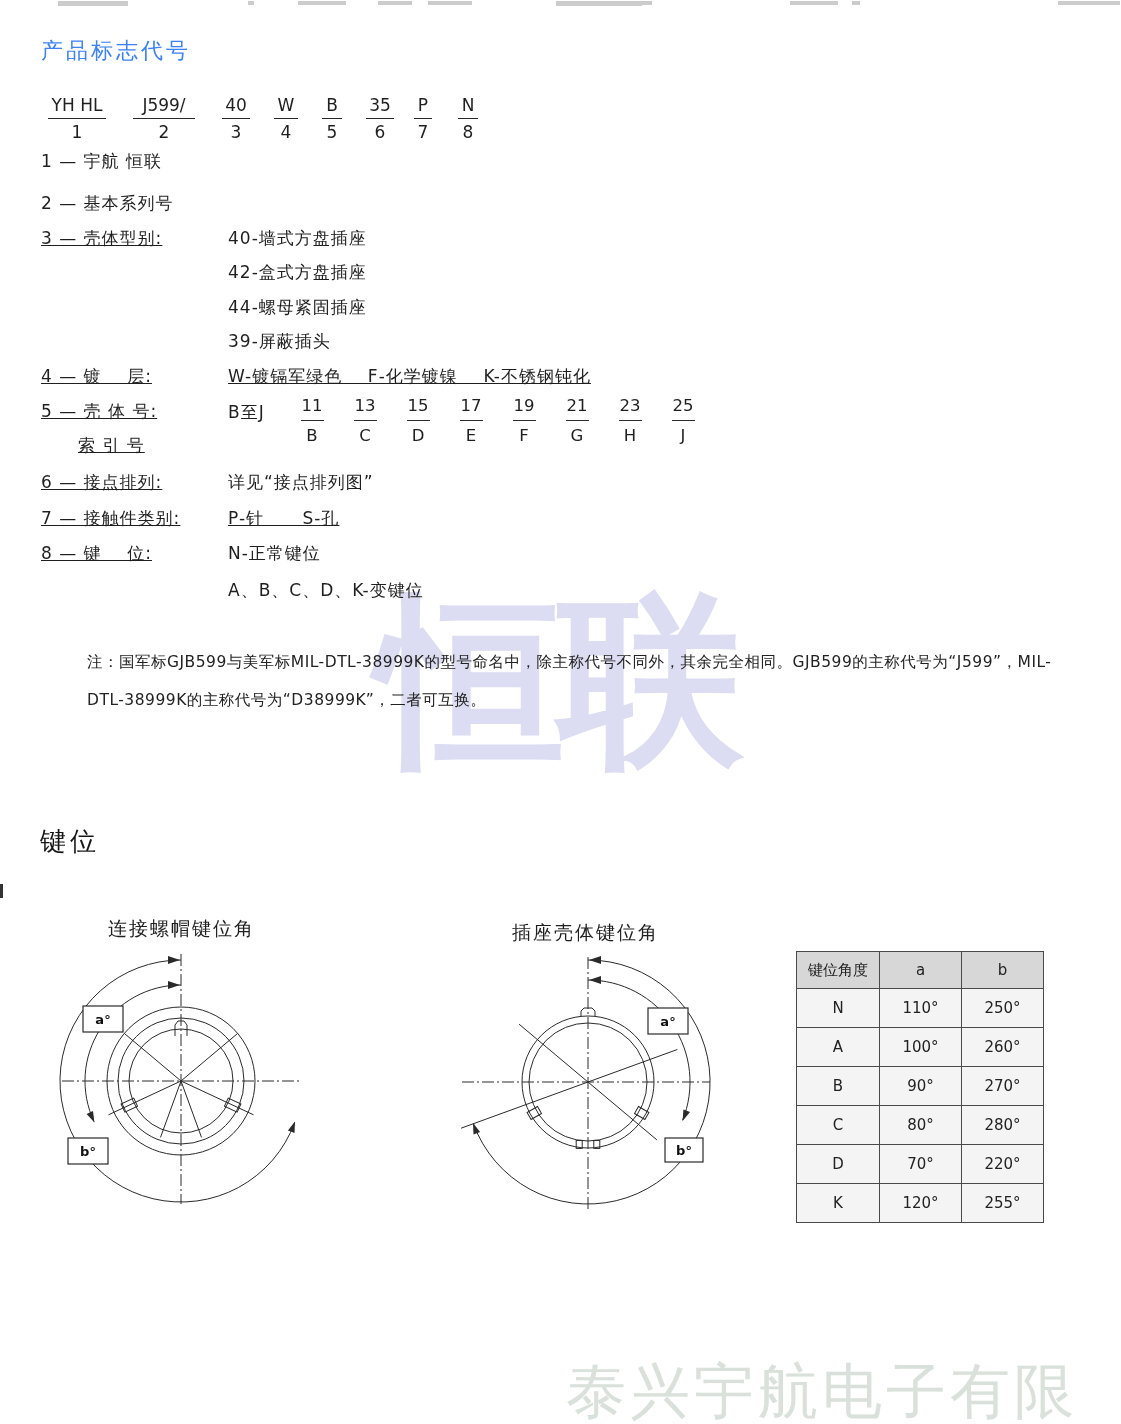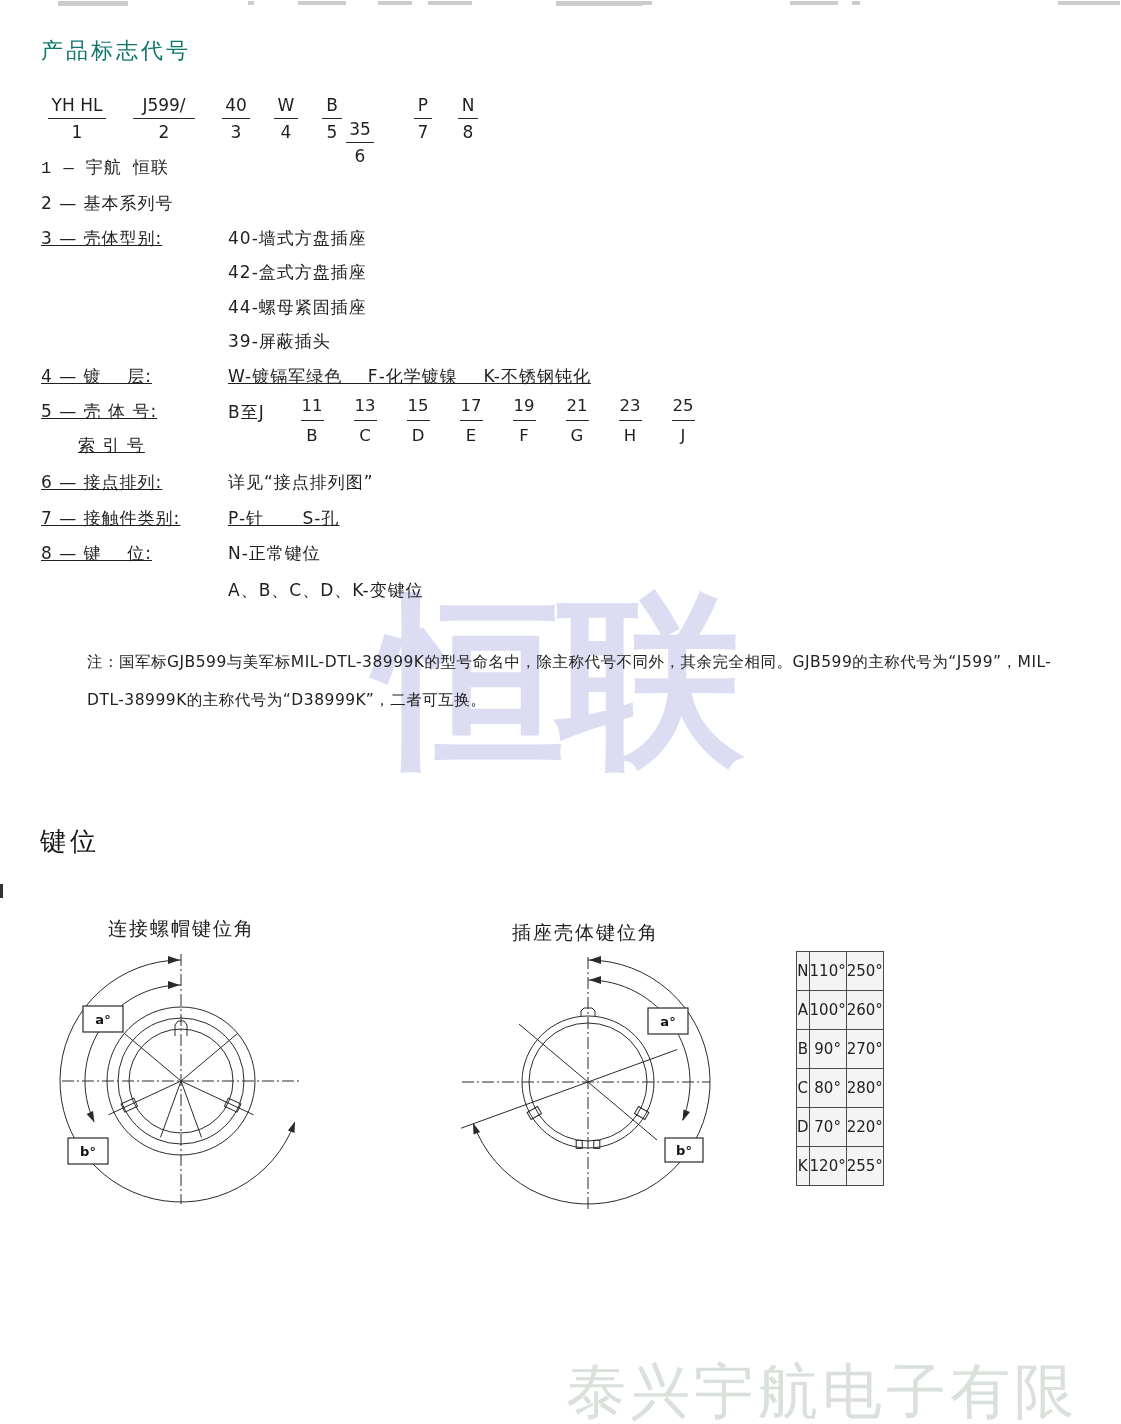--- a/index.html
+++ b/index.html
@@ -3,21 +3,21 @@
 <meta charset="utf-8">
 <style>
   html,body{margin:0;padding:0;background:#fff;}
   #page{position:relative;width:1121px;height:1424px;background:#ffffff;overflow:hidden;
         font-family:"DejaVu Sans","Liberation Sans",sans-serif;color:#1f1f1f;}
   .abs{position:absolute;}
   .pre{white-space:pre;text-decoration:underline;}
   
   .frag{position:absolute;top:1px;height:4px;background:#9a9a9a;opacity:.5;}
   
-  .h1{font-size:22px;letter-spacing:3px;color:#0f766e;}
+  .h1{font-size:22px;letter-spacing:3px;color:#3b82f6;}
   .h2{font-size:26px;letter-spacing:4px;color:#161616;}
   
   .stack{position:absolute;text-align:center;font-size:17px;color:#1f1f1f;}
   .stack .code{display:block;padding:0 2px 3px 2px;border-bottom:1.6px solid #2a2a2a;white-space:pre;}
   .stack .num{display:block;padding-top:3px;}
   
   .lg{font-size:17px;letter-spacing:1px;color:#1f1f1f;}
   
   #shell-pairs{display:flex;gap:29px;}
   .pair{text-align:center;min-width:24px;font-size:16.5px;}
@@ -82,36 +82,36 @@
       <span class="num">3</span>
     </div>
     <div class="stack" style="left:274px;top:95px;min-width:24px;">
       <span class="code">W</span>
       <span class="num">4</span>
     </div>
     <div class="stack" style="left:322px;top:95px;min-width:20px;">
       <span class="code">B</span>
       <span class="num">5</span>
     </div>
-    <div class="stack" style="left:346px;top:95px;min-width:28px;margin-top:24px;">
+    <div class="stack" style="left:366px;top:95px;min-width:28px;">
       <span class="code">35</span>
       <span class="num">6</span>
     </div>
     <div class="stack" style="left:414px;top:95px;min-width:18px;">
       <span class="code">P</span>
       <span class="num">7</span>
     </div>
     <div class="stack" style="left:458px;top:95px;min-width:20px;">
       <span class="code">N</span>
       <span class="num">8</span>
     </div>
   </div>
 
   <div>
-    <div class="abs lg fg" style="left:41px;top:156px;font-family:Liberation Mono, monospace;">1 — 宇航 恒联</div>
+    <div class="abs lg fg" style="left:41px;top:150px;">1 — 宇航 恒联</div>
     <div class="abs lg fg" style="left:41px;top:192px;">2 — 基本系列号</div>
 
     <div class="abs lg fg pre" style="left:41px;top:227px;">3 — 壳体型别:</div>
     <div class="abs lg fg" style="left:228px;top:227px;">40-墙式方盘插座</div>
     <div class="abs lg fg" style="left:228px;top:261px;">42-盒式方盘插座</div>
     <div class="abs lg fg" style="left:228px;top:296px;">44-螺母紧固插座</div>
     <div class="abs lg fg" style="left:228px;top:330px;">39-屏蔽插头</div>
 
     <div class="abs lg fg pre" style="left:41px;top:365px;">4 — 镀    层:</div>
     <div class="abs lg fg pre" style="left:228px;top:365px;">W-镀镉军绿色    F-化学镀镍    K-不锈钢钝化</div>
@@ -224,20 +224,25 @@
     <polygon class="arr" points="242.6,174 250,165.1 243.4,162.5"></polygon>
     <polygon class="arr" points="33,176 40.1,185.1 33.5,187.5"></polygon>
     <rect class="lblbox" x="208" y="61" width="40" height="26"></rect>
     <text class="lbltxt" x="228" y="79" text-anchor="middle">a°</text>
     <rect class="lblbox" x="225" y="191" width="38" height="24"></rect>
     <text class="lbltxt" x="244" y="208" text-anchor="middle">b°</text>
   </svg>
 
   <table id="key-table" class="fg">
     <tbody>
+        <tr>
+      <th>键位角度</th>
+      <th>a</th>
+      <th>b</th>
+    </tr>
     <tr>
       <td>N</td>
       <td>110°</td>
       <td>250°</td>
     </tr>
     <tr>
       <td>A</td>
       <td>100°</td>
       <td>260°</td>
     </tr>

